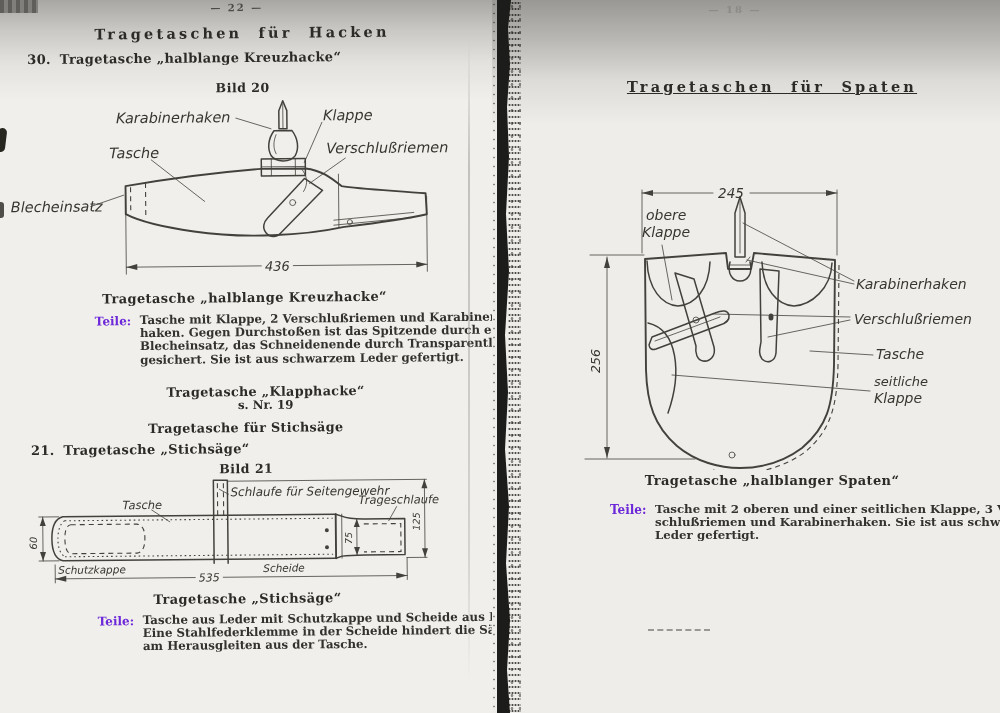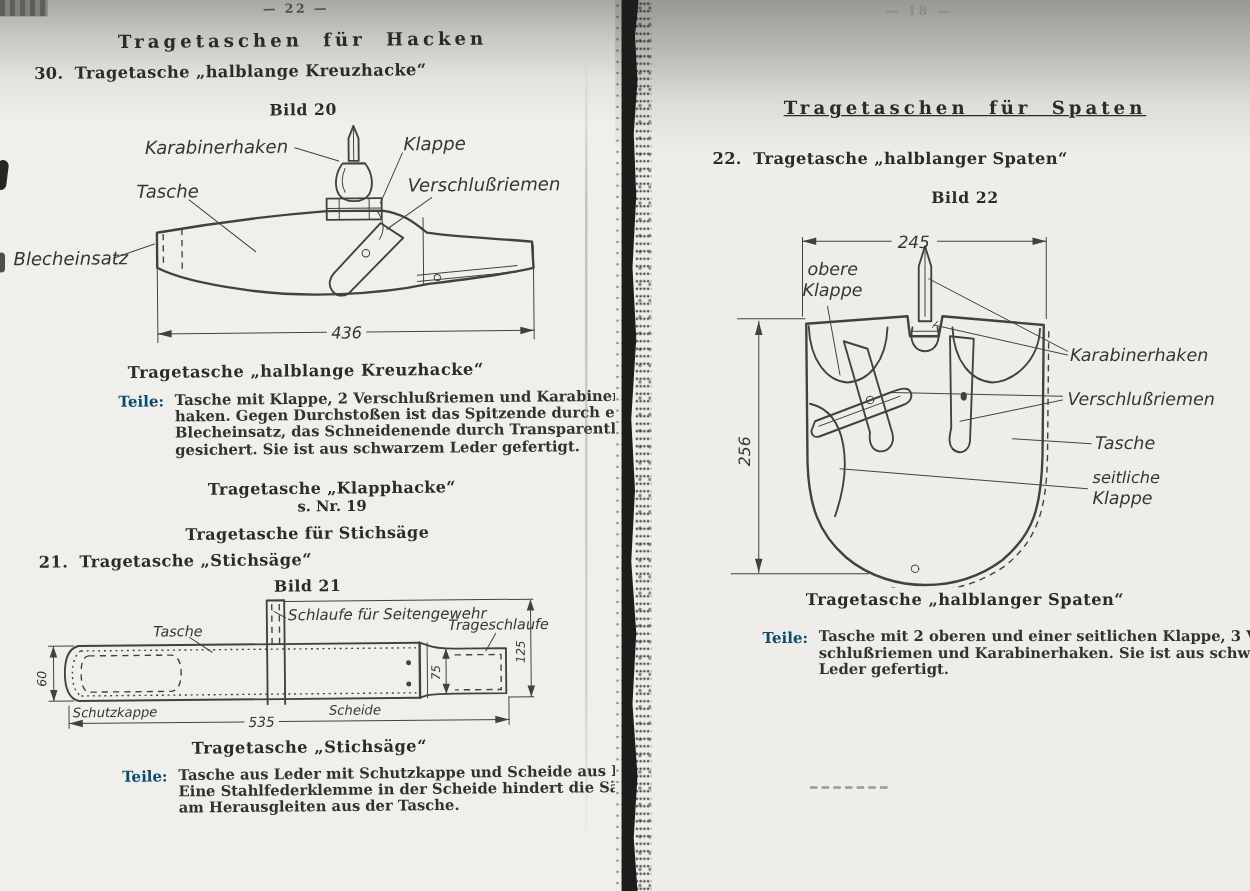--- a/index.html
+++ b/index.html
@@ -16,21 +16,21 @@
   .tilt-r{position:absolute;inset:0;}
   .abs{position:absolute;}
   .frak{font-family:"DejaVu Serif",serif;font-weight:bold;color:#2d2b27;}
   .spaced-header{font-size:14.5px;letter-spacing:3.2px;word-spacing:8px;text-align:center;}
   .item-head{font-size:13px;letter-spacing:.3px;}
   .item-head .num{margin-right:9px;}
   .fig-label{font-size:12.5px;text-align:center;letter-spacing:.5px;}
   .caption{font-size:13px;text-align:center;letter-spacing:.4px;}
   .sub-head{font-size:12.8px;text-align:center;letter-spacing:.3px;}
   .ref-line{font-size:11.8px;text-align:center;}
-  .parts-label{font-size:12px;font-weight:bold;color:#0c4a6e;}
+  .parts-label{font-size:12px;font-weight:bold;color:#6d28d9;}
   .parts-lines{font-size:11.8px;font-weight:bold;color:#34322e;line-height:13.2px;}
   .jline{text-align:justify;text-align-last:justify;white-space:nowrap;}
   .lline{text-align:left;white-space:nowrap;}
   .pagenum{font-size:10px;letter-spacing:2px;text-align:center;}
   .hand, svg text{font-family:"DejaVu Sans",sans-serif;font-style:italic;fill:#38362f;}
   .ink{stroke:#43413b;fill:none;stroke-width:1.5;stroke-linecap:round;stroke-linejoin:round;}
   .bold-ink{stroke-width:1.9;}
   .thin{stroke-width:.8;}
   .dash{stroke-dasharray:5 4;stroke-width:1.1;}
   .dot{stroke-dasharray:1.6 3;stroke-width:1.1;}
@@ -202,25 +202,21 @@
     <div class="abs edge-smudge" style="left:-2px;top:202px;width:6px;height:16px;opacity:.8;"></div>
     <div class="abs crease"></div>
   </div>
 
   <div class="page page-right">
     <div class="tilt-r">
       <div class="abs pagenum frak" style="left:198px;top:4px;width:90px;color:#8b8a87;">— 18 —</div>
 
       <div class="abs frak spaced-header" style="left:60px;top:78px;width:440px;text-decoration:underline;">Tragetaschen für Spaten</div>
 
-      <div class="abs frak item-head" style="left:78px;top:120px;">
-        <span class="num">22.</span><span>Tragetasche „halblanger Spaten“</span>
-      </div>
-
-      <div class="abs frak fig-label" style="left:60px;top:150px;width:440px;">Bild 22</div>
+
 
       <svg class="abs" style="left:88px;top:165px;" width="400" height="305" viewBox="0 0 400 305">
         <g>
           <path class="ink bold-ink" d="M65,94 L66,205 C67,238 74,261 97,281 C116,297 140,303 160,303 C180,303 202,298 222,283 C247,262 253,240 254,200 L255,95 L174,88 L171,104 L148,104 L146,88 Z"></path>
           <path class="dash" stroke="#43413b" fill="none" d="M259,100 L258,200 C257,243 250,266 225,287 C204,302 181,308 159,308 C150,308 141,307 133,305"></path>
           <circle class="ink thin" cx="152" cy="290" r="3"></circle>
         </g>
         <g>
           <path class="ink" d="M67,96 C68,124 82,140 98,141 C115,140 129,124 130,97"></path>
           <path class="ink" d="M182,97 C183,124 197,140 214,141 C231,140 251,124 252,98"></path>

